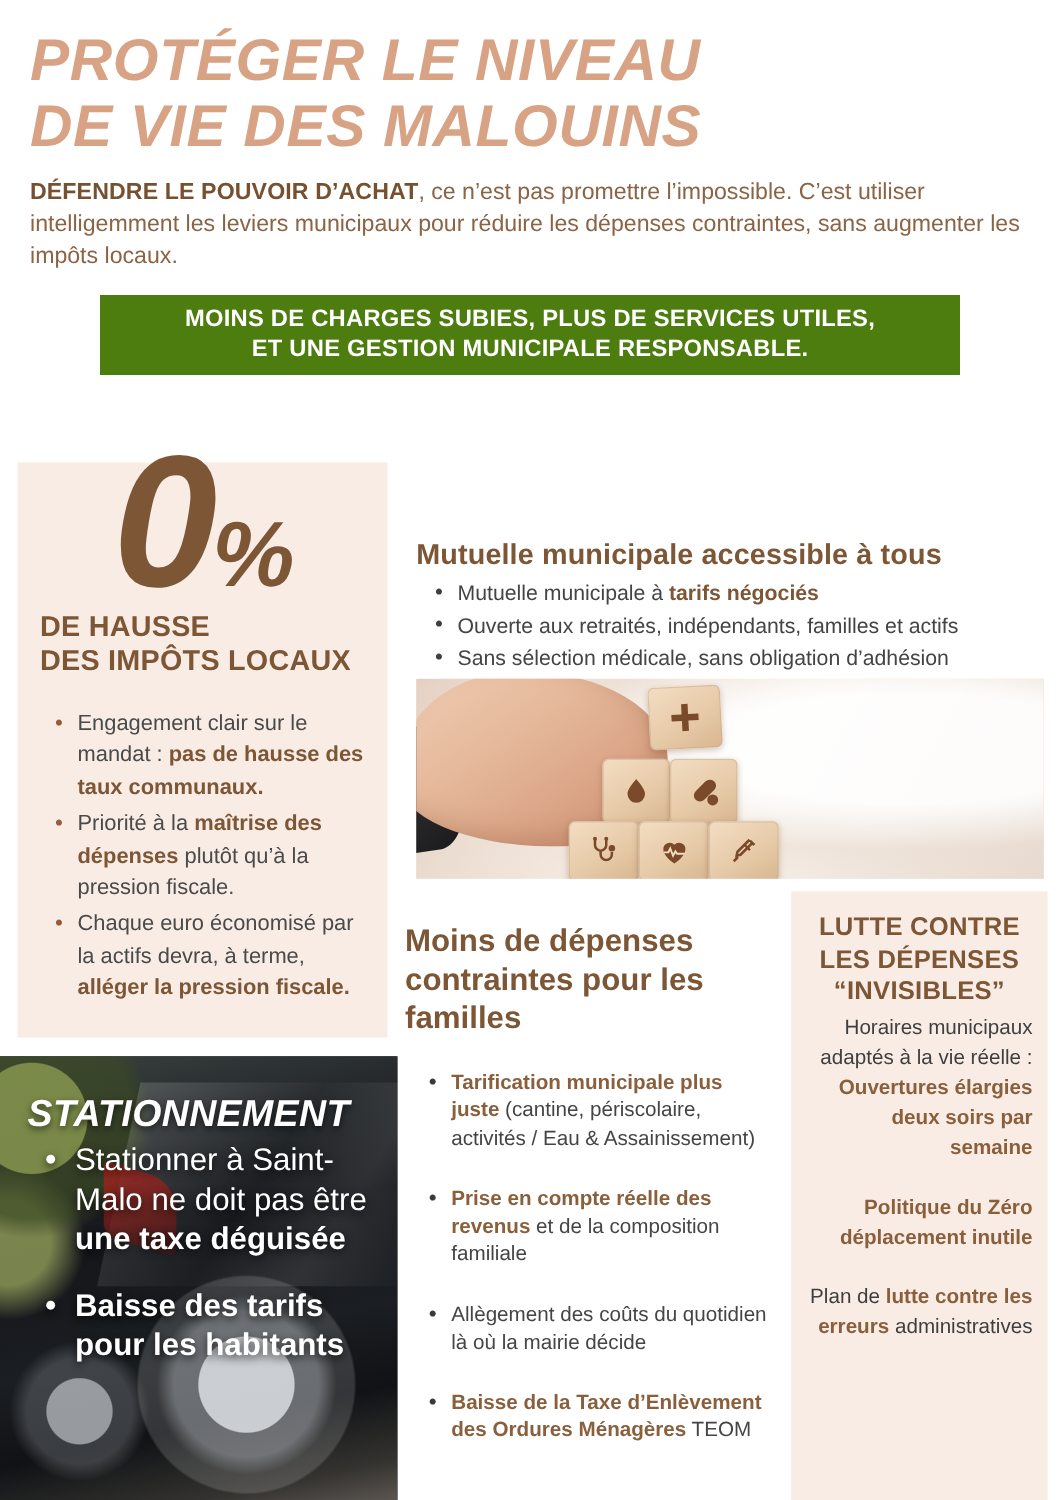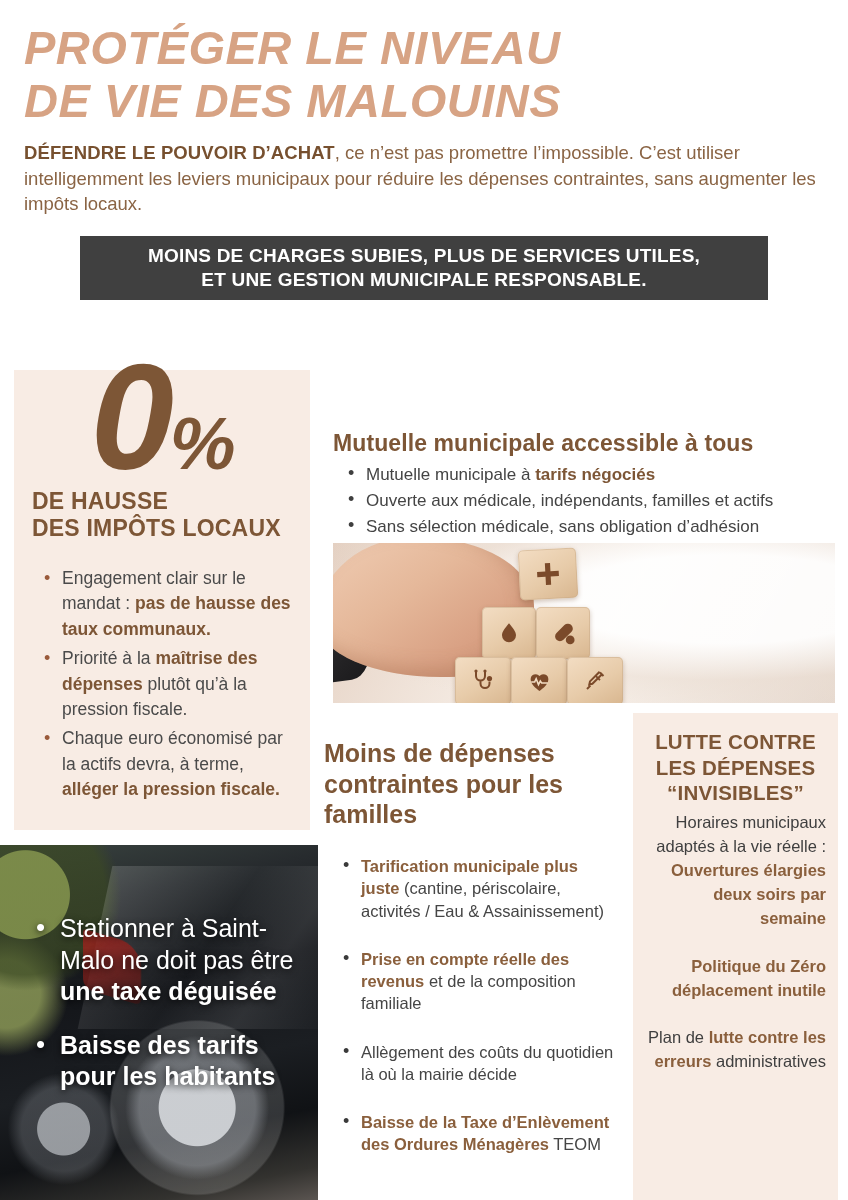--- a/index.html
+++ b/index.html
@@ -43,21 +43,21 @@
   }
   .intro b { color: #77502f; font-weight: bold; letter-spacing: .1px; }
 
   
   .banner {
     position: absolute;
     left: 80px;
     top: 236px;
     width: 688px;
     height: 64px;
-    background: #404040;
+    background: #4d7c0f;
     color: #ffffff;
     display: flex;
     flex-direction: column;
     align-items: center;
     justify-content: center;
     text-align: center;
     font-weight: bold;
     font-size: 19px;
     line-height: 1.28;
     letter-spacing: .2px;
@@ -377,30 +377,31 @@
     <li><span>Priorité à la </span><b>maîtrise des dépenses</b><span> plutôt qu’à la pression fiscale.</span></li>
     <li><span>Chaque euro économisé par la actifs devra, à terme, </span><b>alléger la pression fiscale.</b><span></span></li>
   </ul>
 </div>
 
 <div class="station">
   <div class="photo">
     <div class="sheen"></div>
     <div class="tail"></div>
   </div>
+  <div class="station-title">STATIONNEMENT</div>
   <ul class="station-list">
     <li><span>Stationner à Saint-Malo ne doit pas être </span><b>une taxe déguisée</b></li>
     <li><b>Baisse des tarifs pour les habitants</b></li>
   </ul>
 </div>
 
 <div class="mutuelle-title">Mutuelle municipale accessible à tous</div>
 <ul class="mutuelle-list">
   <li><span>Mutuelle municipale à </span><b>tarifs négociés</b></li>
-  <li><span>Ouverte aux médicale, indépendants, familles et actifs</span></li>
+  <li><span>Ouverte aux retraités, indépendants, familles et actifs</span></li>
   <li><span>Sans sélection médicale, sans obligation d’adhésion</span></li>
 </ul>
 
 <div class="mut-photo">
   <div class="bgblur"></div>
   <div class="cuff"></div>
   <div class="hand"></div>
 
   <div class="blk b-top">
     <svg width="26" height="26" viewBox="0 0 24 24">

